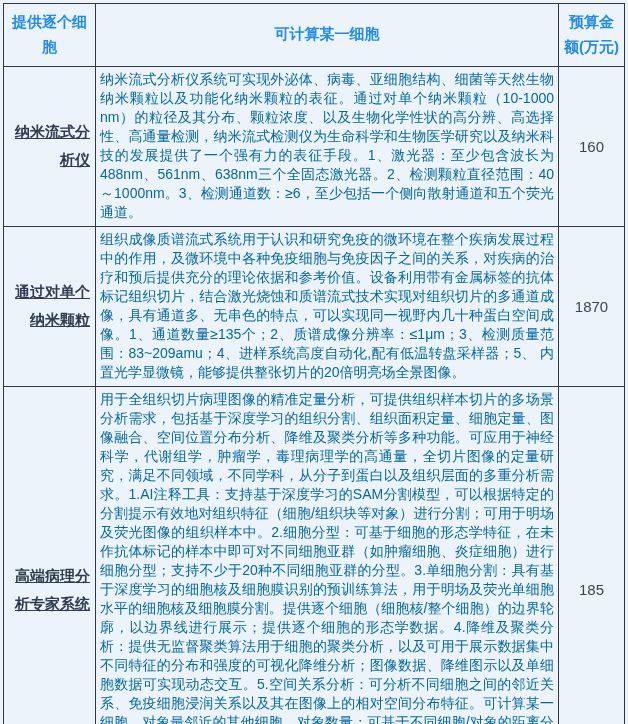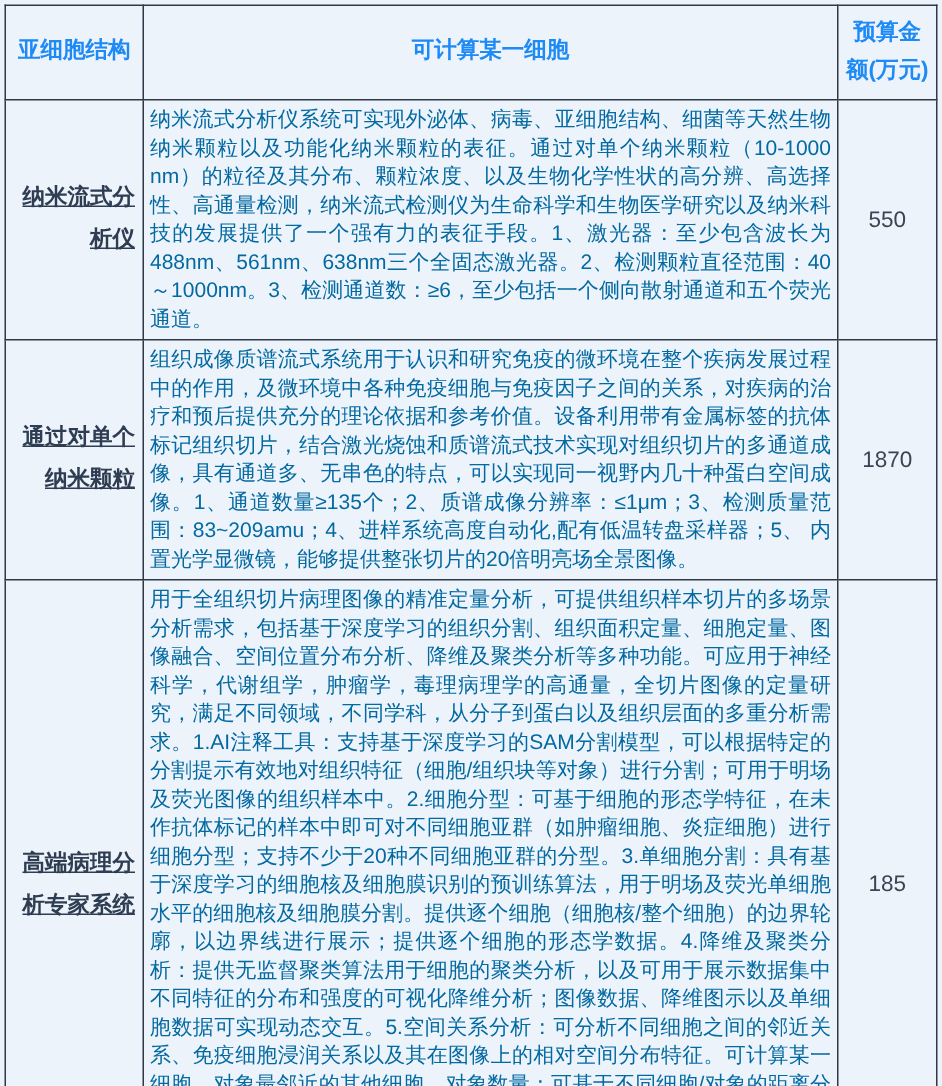--- a/index.html
+++ b/index.html
@@ -71,30 +71,30 @@
 
 <div class="page">
   <table class="proc-table">
     <colgroup>
       <col class="c-name">
       <col class="c-over">
       <col class="c-budget">
     </colgroup>
     <thead>
       <tr>
-        <th>亚细胞结构</th>
+        <th>提供逐个细胞</th>
         <th>可计算某一细胞</th>
         <th>预算金额(万元)</th>
       </tr>
     </thead>
     <tbody>
       <tr>
         <td class="cell-name">纳米流式分析仪</td>
         <td class="cell-overview">纳米流式分析仪系统可实现外泌体、病毒、亚细胞结构、细菌等天然生物纳米颗粒以及功能化纳米颗粒的表征。通过对单个纳米颗粒（10-1000 nm）的粒径及其分布、颗粒浓度、以及生物化学性状的高分辨、高选择性、高通量检测，纳米流式检测仪为生命科学和生物医学研究以及纳米科技的发展提供了一个强有力的表征手段。1、激光器：至少包含波长为488nm、561nm、638nm三个全固态激光器。2、检测颗粒直径范围：40～1000nm。3、检测通道数：≥6，至少包括一个侧向散射通道和五个荧光通道。</td>
-        <td class="cell-budget">550</td>
+        <td class="cell-budget">160</td>
       </tr>
       <tr>
         <td class="cell-name">通过对单个纳米颗粒</td>
         <td class="cell-overview">组织成像质谱流式系统用于认识和研究免疫的微环境在整个疾病发展过程中的作用，及微环境中各种免疫细胞与免疫因子之间的关系，对疾病的治疗和预后提供充分的理论依据和参考价值。设备利用带有金属标签的抗体标记组织切片，结合激光烧蚀和质谱流式技术实现对组织切片的多通道成像，具有通道多、无串色的特点，可以实现同一视野内几十种蛋白空间成像。1、通道数量≥135个；2、质谱成像分辨率：≤1μm；3、检测质量范围：83~209amu；4、进样系统高度自动化,配有低温转盘采样器；5、 内置光学显微镜，能够提供整张切片的20倍明亮场全景图像。</td>
         <td class="cell-budget">1870</td>
       </tr>
       <tr>
         <td class="cell-name">高端病理分析专家系统</td>
         <td class="cell-overview">用于全组织切片病理图像的精准定量分析，可提供组织样本切片的多场景分析需求，包括基于深度学习的组织分割、组织面积定量、细胞定量、图像融合、空间位置分布分析、降维及聚类分析等多种功能。可应用于神经科学，代谢组学，肿瘤学，毒理病理学的高通量，全切片图像的定量研究，满足不同领域，不同学科，从分子到蛋白以及组织层面的多重分析需求。1.AI注释工具：支持基于深度学习的SAM分割模型，可以根据特定的分割提示有效地对组织特征（细胞/组织块等对象）进行分割；可用于明场及荧光图像的组织样本中。2.细胞分型：可基于细胞的形态学特征，在未作抗体标记的样本中即可对不同细胞亚群（如肿瘤细胞、炎症细胞）进行细胞分型；支持不少于20种不同细胞亚群的分型。3.单细胞分割：具有基于深度学习的细胞核及细胞膜识别的预训练算法，用于明场及荧光单细胞水平的细胞核及细胞膜分割。提供逐个细胞（细胞核/整个细胞）的边界轮廓，以边界线进行展示；提供逐个细胞的形态学数据。4.降维及聚类分析：提供无监督聚类算法用于细胞的聚类分析，以及可用于展示数据集中不同特征的分布和强度的可视化降维分析；图像数据、降维图示以及单细胞数据可实现动态交互。5.空间关系分析：可分析不同细胞之间的邻近关系、免疫细胞浸润关系以及其在图像上的相对空间分布特征。可计算某一细胞、对象最邻近的其他细胞、对象数量；可基于不同细胞/对象的距离分析进行邻近关系分析，并在原始组织图像上标记具有邻近关系的细胞/对象；可计算某一界限范围内免疫细胞的细胞浸润关系；可根据细胞密度生成细胞密度热图，并根据不同密度区域进行区域划分。</td>
         <td class="cell-budget">185</td>

